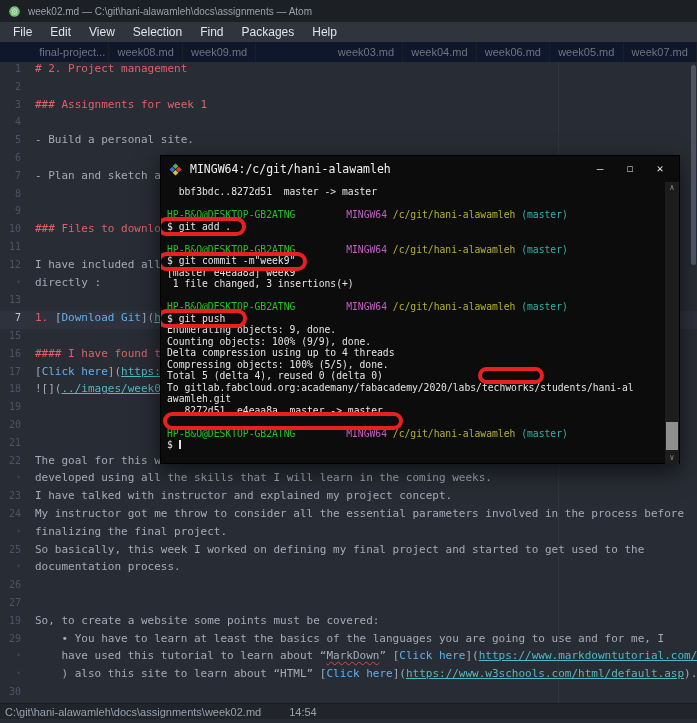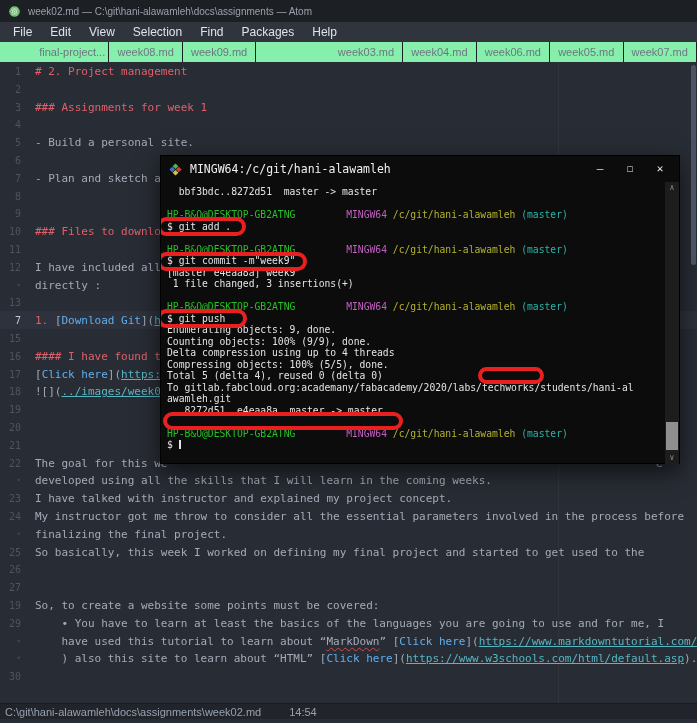--- a/index.html
+++ b/index.html
@@ -10,30 +10,30 @@
   
   .titlebar{height:22px;background:#1c1f24;display:flex;align-items:center;padding:0 8px;}
   .titlebar .appicon{width:13px;height:13px;margin-right:7px;flex:none;}
   .titlebar .title{font-size:10px;color:#9aa1ab;white-space:nowrap;}
 
   
   .menubar{height:20px;background:#30343d;display:flex;align-items:center;padding:0 4px;}
   .menubar .mitem{font-size:12px;color:#dfe3ea;padding:0 9px;cursor:default;}
 
   
-  .tabbar{height:20px;background:#86efac;display:flex;padding-left:36px;}
+  .tabbar{height:20px;background:#0f172a;display:flex;padding-left:36px;}
   .tab{flex:1;display:flex;align-items:center;justify-content:center;
        font-size:11px;color:#6e7580;border-right:1px solid #1b1e23;white-space:nowrap;overflow:hidden;}
   .tab.active{background:#282c34;color:#dfe3ea;margin-top:48px;}
 
   
   .editor{position:relative;height:641px;background:#282c34;overflow:hidden;
           font-family:"DejaVu Sans Mono",monospace;font-size:11px;}
   .wrap-guide{position:absolute;left:558px;top:0;bottom:0;width:1px;background:#2f343d;z-index:1;}
-  .ed-row{position:relative;height:17.8px;line-height:20px;white-space:pre;z-index:2;}
+  .ed-row{position:relative;height:17.8px;line-height:13px;white-space:pre;z-index:2;}
   .ed-row.cur{background:#2d323c;}
   .gutter{display:inline-block;width:30px;padding-right:9px;text-align:right;
           color:#4c5464;font-size:10px;vertical-align:top;}
   .ed-row.cur .gutter{color:#c3cad6;}
   .gutter.wrapdot{font-size:8px;color:#3f4654;}
   .ed-content{display:inline-block;padding-left:5px;}
   .ed-red{color:#e06069;}
   .ed-txt{color:#a3abb8;}
   .ed-link{color:#61afef;}
   .ed-url{color:#56b6c2;text-decoration:underline;}
@@ -139,20 +139,21 @@
         <div class="ed-row"><span class="gutter">18</span><span class="ed-content"><span class="ed-txt">![](</span><span class="ed-url">../images/week02</span></span></div>
         <div class="ed-row"><span class="gutter">19</span><span class="ed-content"></span></div>
         <div class="ed-row"><span class="gutter">20</span><span class="ed-content"></span></div>
         <div class="ed-row"><span class="gutter">21</span><span class="ed-content"></span></div>
         <div class="ed-row"><span class="gutter">22</span><span class="ed-content"><span class="ed-txt">The goal for this we</span></span><span class="tail">e</span></div>
         <div class="ed-row"><span class="gutter wrapdot">•</span><span class="ed-content"><span class="ed-txt">developed using all the skills that I will learn in the coming weeks.</span></span></div>
         <div class="ed-row"><span class="gutter">23</span><span class="ed-content"><span class="ed-txt">I have talked with instructor and explained my project concept.</span></span></div>
         <div class="ed-row"><span class="gutter">24</span><span class="ed-content"><span class="ed-txt">My instructor got me throw to consider all the essential parameters involved in the process before</span></span></div>
         <div class="ed-row"><span class="gutter wrapdot">•</span><span class="ed-content"><span class="ed-txt">finalizing the final project.</span></span></div>
         <div class="ed-row"><span class="gutter">25</span><span class="ed-content"><span class="ed-txt">So basically, this week I worked on defining my final project and started to get used to the</span></span></div>
+        <div class="ed-row"><span class="gutter wrapdot">•</span><span class="ed-content"><span class="ed-txt">documentation process.</span></span></div>
         <div class="ed-row"><span class="gutter">26</span><span class="ed-content"></span></div>
         <div class="ed-row"><span class="gutter">27</span><span class="ed-content"></span></div>
         <div class="ed-row"><span class="gutter">19</span><span class="ed-content"><span class="ed-txt">So, to create a website some points must be covered:</span></span></div>
         <div class="ed-row"><span class="gutter">29</span><span class="ed-content"><span class="ed-txt">    • You have to learn at least the basics of the languages you are going to use and for me, I</span></span></div>
         <div class="ed-row"><span class="gutter wrapdot">•</span><span class="ed-content"><span class="ed-txt">    have used this tutorial to learn about “</span><span class="ed-spell">MarkDown</span><span class="ed-txt">” </span><span class="ed-txt">[</span><span class="ed-link">Click here</span><span class="ed-txt">](</span><span class="ed-url">https://www.markdowntutorial.com/</span></span></div>
         <div class="ed-row"><span class="gutter wrapdot">•</span><span class="ed-content"><span class="ed-txt">    ) also this site to learn about “HTML” </span><span class="ed-txt">[</span><span class="ed-link">Click here</span><span class="ed-txt">](</span><span class="ed-url">https://www.w3schools.com/html/default.asp</span><span class="ed-txt">).</span></span></div>
         <div class="ed-row"><span class="gutter">30</span><span class="ed-content"></span></div>
       </div>
     <div class="ed-scrollthumb"></div>
 

